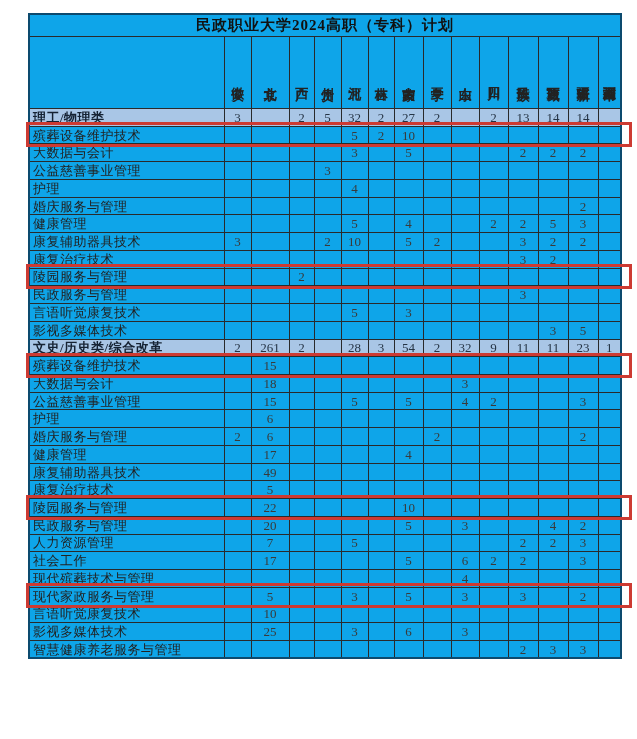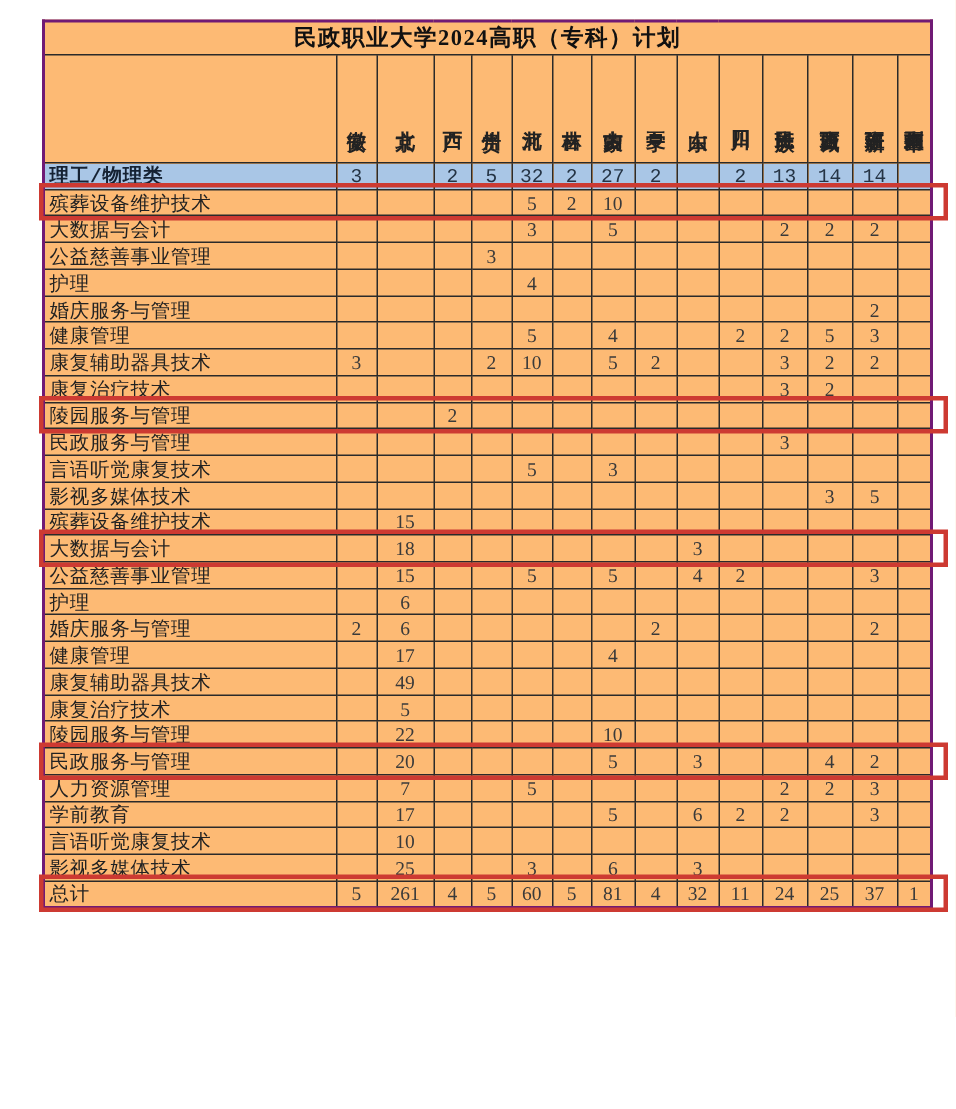--- a/index.html
+++ b/index.html
@@ -10,21 +10,21 @@
   html,body{margin:0;padding:0;background:#ffffff;}
   body{width:637px;height:739px;overflow:hidden;}
   .page{
     position:relative;width:637px;height:739px;
     font-family:"Liberation Serif","DejaVu Serif",serif;
     color:#1f1f1f;background:#fff;
   }
   .tbl-wrap{position:absolute;left:28px;top:13px;}
   table.tbl{
     border-collapse:collapse;table-layout:fixed;
-    border:2px solid #701a75;background:#fdba74;
+    border:2px solid #0c4a6e;background:#0ea5e9;
   }
   .tbl th,.tbl td{
     border:1px solid var(--grid);
     padding:0;overflow:hidden;white-space:nowrap;
   }
   .title-cell{
     height:21px;font-size:15px;font-weight:bold;
     text-align:center;letter-spacing:1px;color:#111;
   }
   .head-row th{
@@ -37,21 +37,21 @@
   }
   tbody tr{height:17.74px;}
   tbody td{
     font-size:13px;text-align:center;color:#3a3a3a;
     line-height:1;
   }
   tbody td.lbl{
     text-align:left;padding-left:3px;color:#222;
     font-size:13px;letter-spacing:0.5px;
   }
-  tr.section td{background:var(--section-bg);color:#253445;font-family:Liberation Mono, monospace;}
+  tr.section td{background:var(--section-bg);color:#253445;}
   tr.section td.lbl{font-weight:bold;color:#152233;}
   .hl-box{
     position:absolute;border:3px solid var(--hl);
     pointer-events:none;box-sizing:border-box;
   }
 </style>
 </head>
 <body>
 
 <div class="page">
@@ -311,20 +311,37 @@
             <td></td>
             <td></td>
             <td></td>
             <td></td>
             <td></td>
             <td></td>
             <td>3</td>
             <td>5</td>
             <td></td>
           </tr>
+          <tr class="section">
+            <td class="lbl">文史/历史类/综合改革</td>
+            <td>2</td>
+            <td>261</td>
+            <td>2</td>
+            <td></td>
+            <td>28</td>
+            <td>3</td>
+            <td>54</td>
+            <td>2</td>
+            <td>32</td>
+            <td>9</td>
+            <td>11</td>
+            <td>11</td>
+            <td>23</td>
+            <td>1</td>
+          </tr>
           <tr>
             <td class="lbl">殡葬设备维护技术</td>
             <td></td>
             <td>15</td>
             <td></td>
             <td></td>
             <td></td>
             <td></td>
             <td></td>
             <td></td>
@@ -499,37 +516,71 @@
             <td></td>
             <td></td>
             <td></td>
             <td></td>
             <td>2</td>
             <td>2</td>
             <td>3</td>
             <td></td>
           </tr>
           <tr>
-            <td class="lbl">学前教育</td>
+            <td class="lbl">社会工作</td>
             <td></td>
             <td>17</td>
             <td></td>
             <td></td>
             <td></td>
             <td></td>
             <td>5</td>
             <td></td>
             <td>6</td>
             <td>2</td>
             <td>2</td>
             <td></td>
             <td>3</td>
             <td></td>
           </tr>
           <tr>
+            <td class="lbl">现代殡葬技术与管理</td>
+            <td></td>
+            <td></td>
+            <td></td>
+            <td></td>
+            <td></td>
+            <td></td>
+            <td></td>
+            <td></td>
+            <td>4</td>
+            <td></td>
+            <td></td>
+            <td></td>
+            <td></td>
+            <td></td>
+          </tr>
+          <tr>
+            <td class="lbl">现代家政服务与管理</td>
+            <td></td>
+            <td>5</td>
+            <td></td>
+            <td></td>
+            <td>3</td>
+            <td></td>
+            <td>5</td>
+            <td></td>
+            <td>3</td>
+            <td></td>
+            <td>3</td>
+            <td></td>
+            <td>2</td>
+            <td></td>
+          </tr>
+          <tr>
             <td class="lbl">言语听觉康复技术</td>
             <td></td>
             <td>10</td>
             <td></td>
             <td></td>
             <td></td>
             <td></td>
             <td></td>
             <td></td>
             <td></td>
@@ -550,35 +601,35 @@
             <td>6</td>
             <td></td>
             <td>3</td>
             <td></td>
             <td></td>
             <td></td>
             <td></td>
             <td></td>
           </tr>
           <tr>
-            <td class="lbl">总计</td>
-            <td>5</td>
-            <td>261</td>
-            <td>4</td>
-            <td>5</td>
-            <td>60</td>
-            <td>5</td>
-            <td>81</td>
-            <td>4</td>
-            <td>32</td>
-            <td>11</td>
-            <td>24</td>
-            <td>25</td>
-            <td>37</td>
-            <td>1</td>
+            <td class="lbl">智慧健康养老服务与管理</td>
+            <td></td>
+            <td></td>
+            <td></td>
+            <td></td>
+            <td></td>
+            <td></td>
+            <td></td>
+            <td></td>
+            <td></td>
+            <td></td>
+            <td>2</td>
+            <td>3</td>
+            <td>3</td>
+            <td></td>
           </tr>
         </tbody>
     </table>
     <div id="hl-layer">
         <div class="hl-box" style="top: 109px; left: -2px; width: 606px; height: 25px;"></div>
         <div class="hl-box" style="top: 251px; left: -2px; width: 606px; height: 25px;"></div>
         <div class="hl-box" style="top: 340px; left: -2px; width: 606px; height: 25px;"></div>
         <div class="hl-box" style="top: 482px; left: -2px; width: 606px; height: 25px;"></div>
         <div class="hl-box" style="top: 570px; left: -2px; width: 606px; height: 25px;"></div>
       </div>

